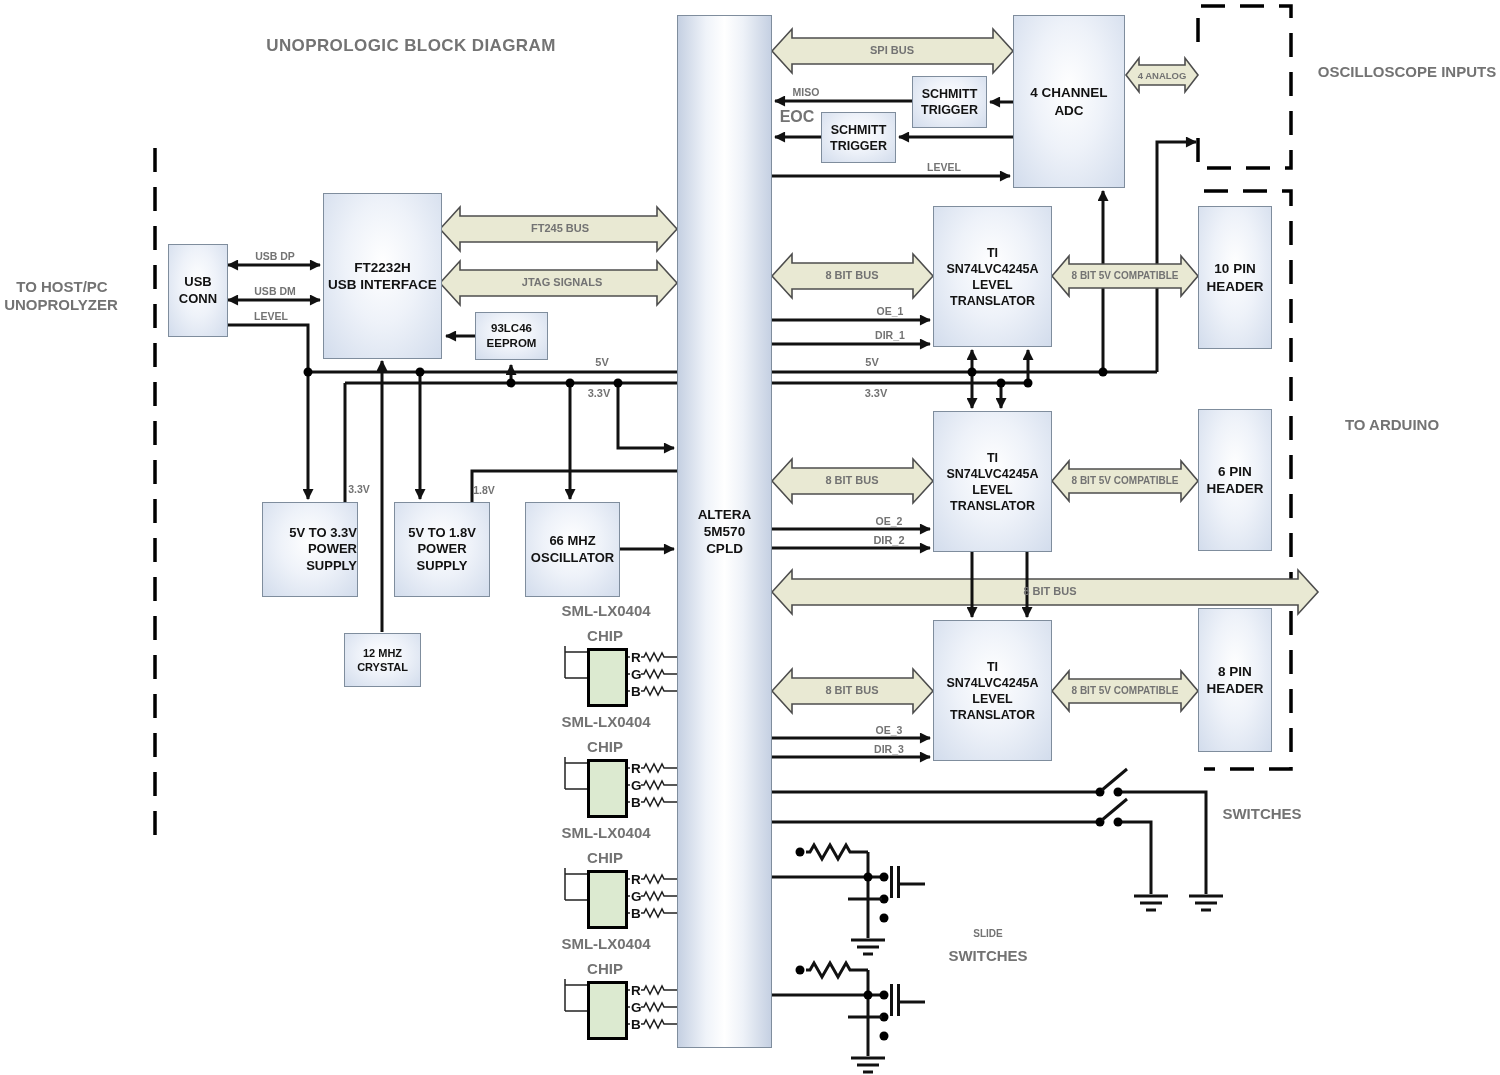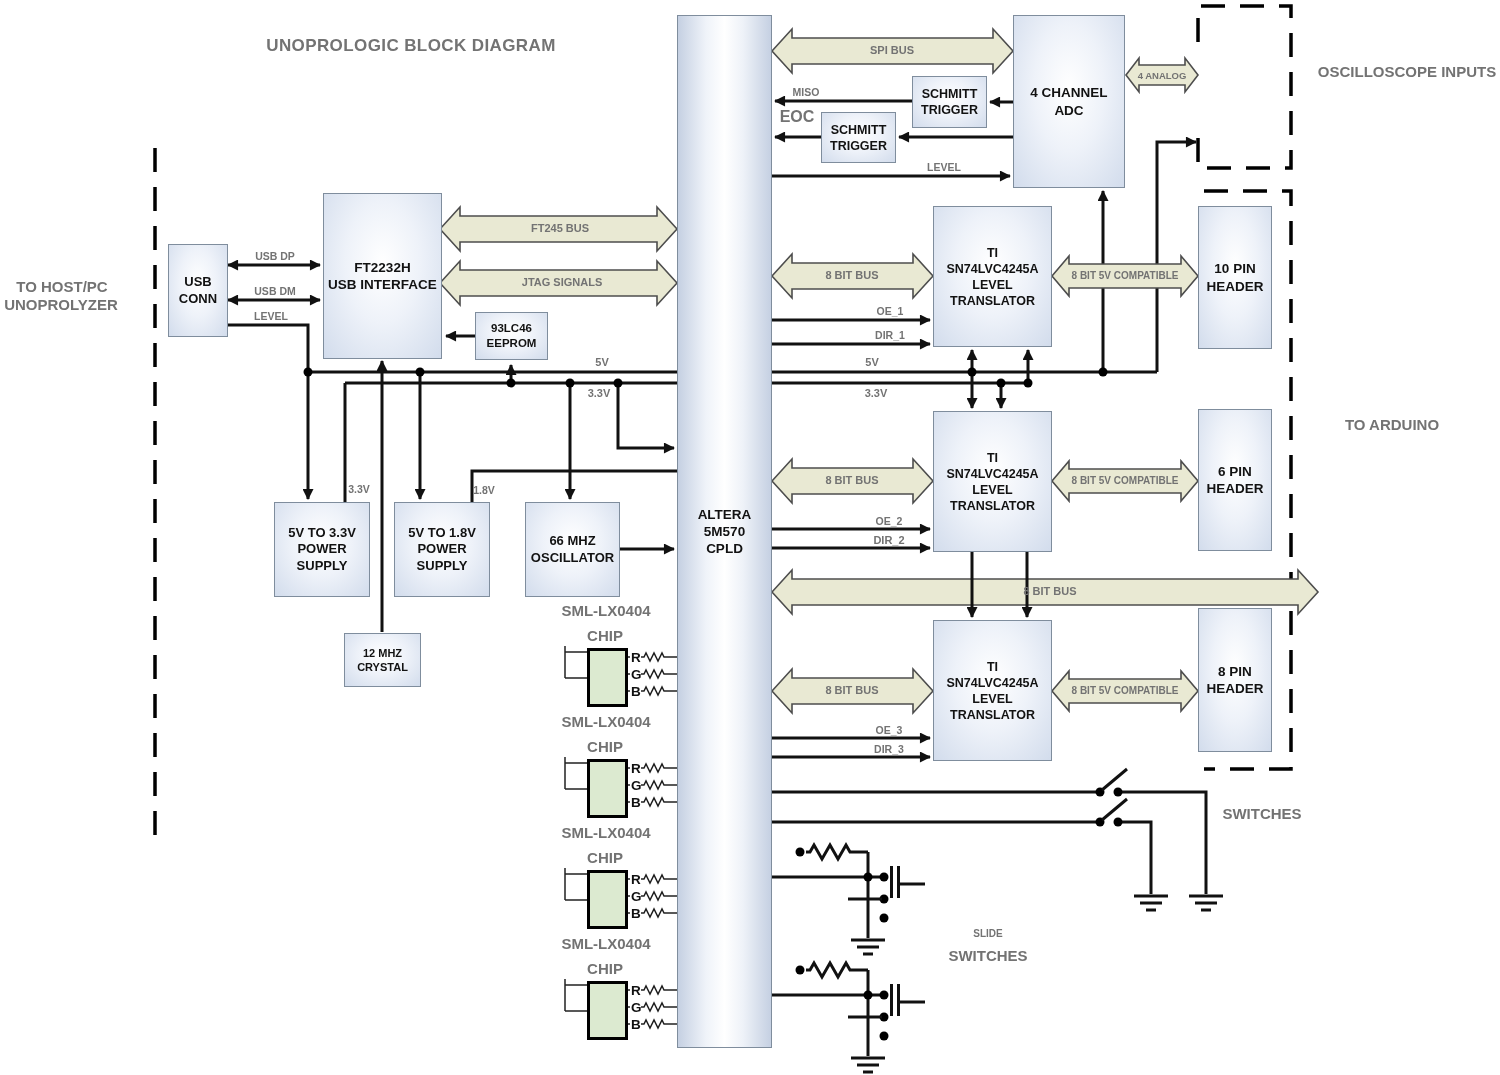--- a/index.html
+++ b/index.html
@@ -191,21 +191,21 @@
     <span>CONN</span>
   </div>
   <div class="box" style="left:323px;top:193px;width:119px;height:166px;font-size:13.5px;">
     <span>FT2232H</span>
     <span>USB INTERFACE</span>
   </div>
   <div class="box" style="left:475px;top:312px;width:73px;height:48px;font-size:11.5px;">
     <span>93LC46</span>
     <span>EEPROM</span>
   </div>
-  <div class="box" style="left:274px;top:502px;width:96px;height:95px;font-size:13px;">
+  <div class="box" style="left:262px;top:502px;width:96px;height:95px;font-size:13px;align-items:flex-end;">
     <span>5V TO 3.3V</span>
     <span>POWER</span>
     <span>SUPPLY</span>
   </div>
   <div class="box" style="left:394px;top:502px;width:96px;height:95px;font-size:13px;">
     <span>5V TO 1.8V</span>
     <span>POWER</span>
     <span>SUPPLY</span>
   </div>
   <div class="box" style="left:344px;top:633px;width:77px;height:54px;font-size:11px;">

